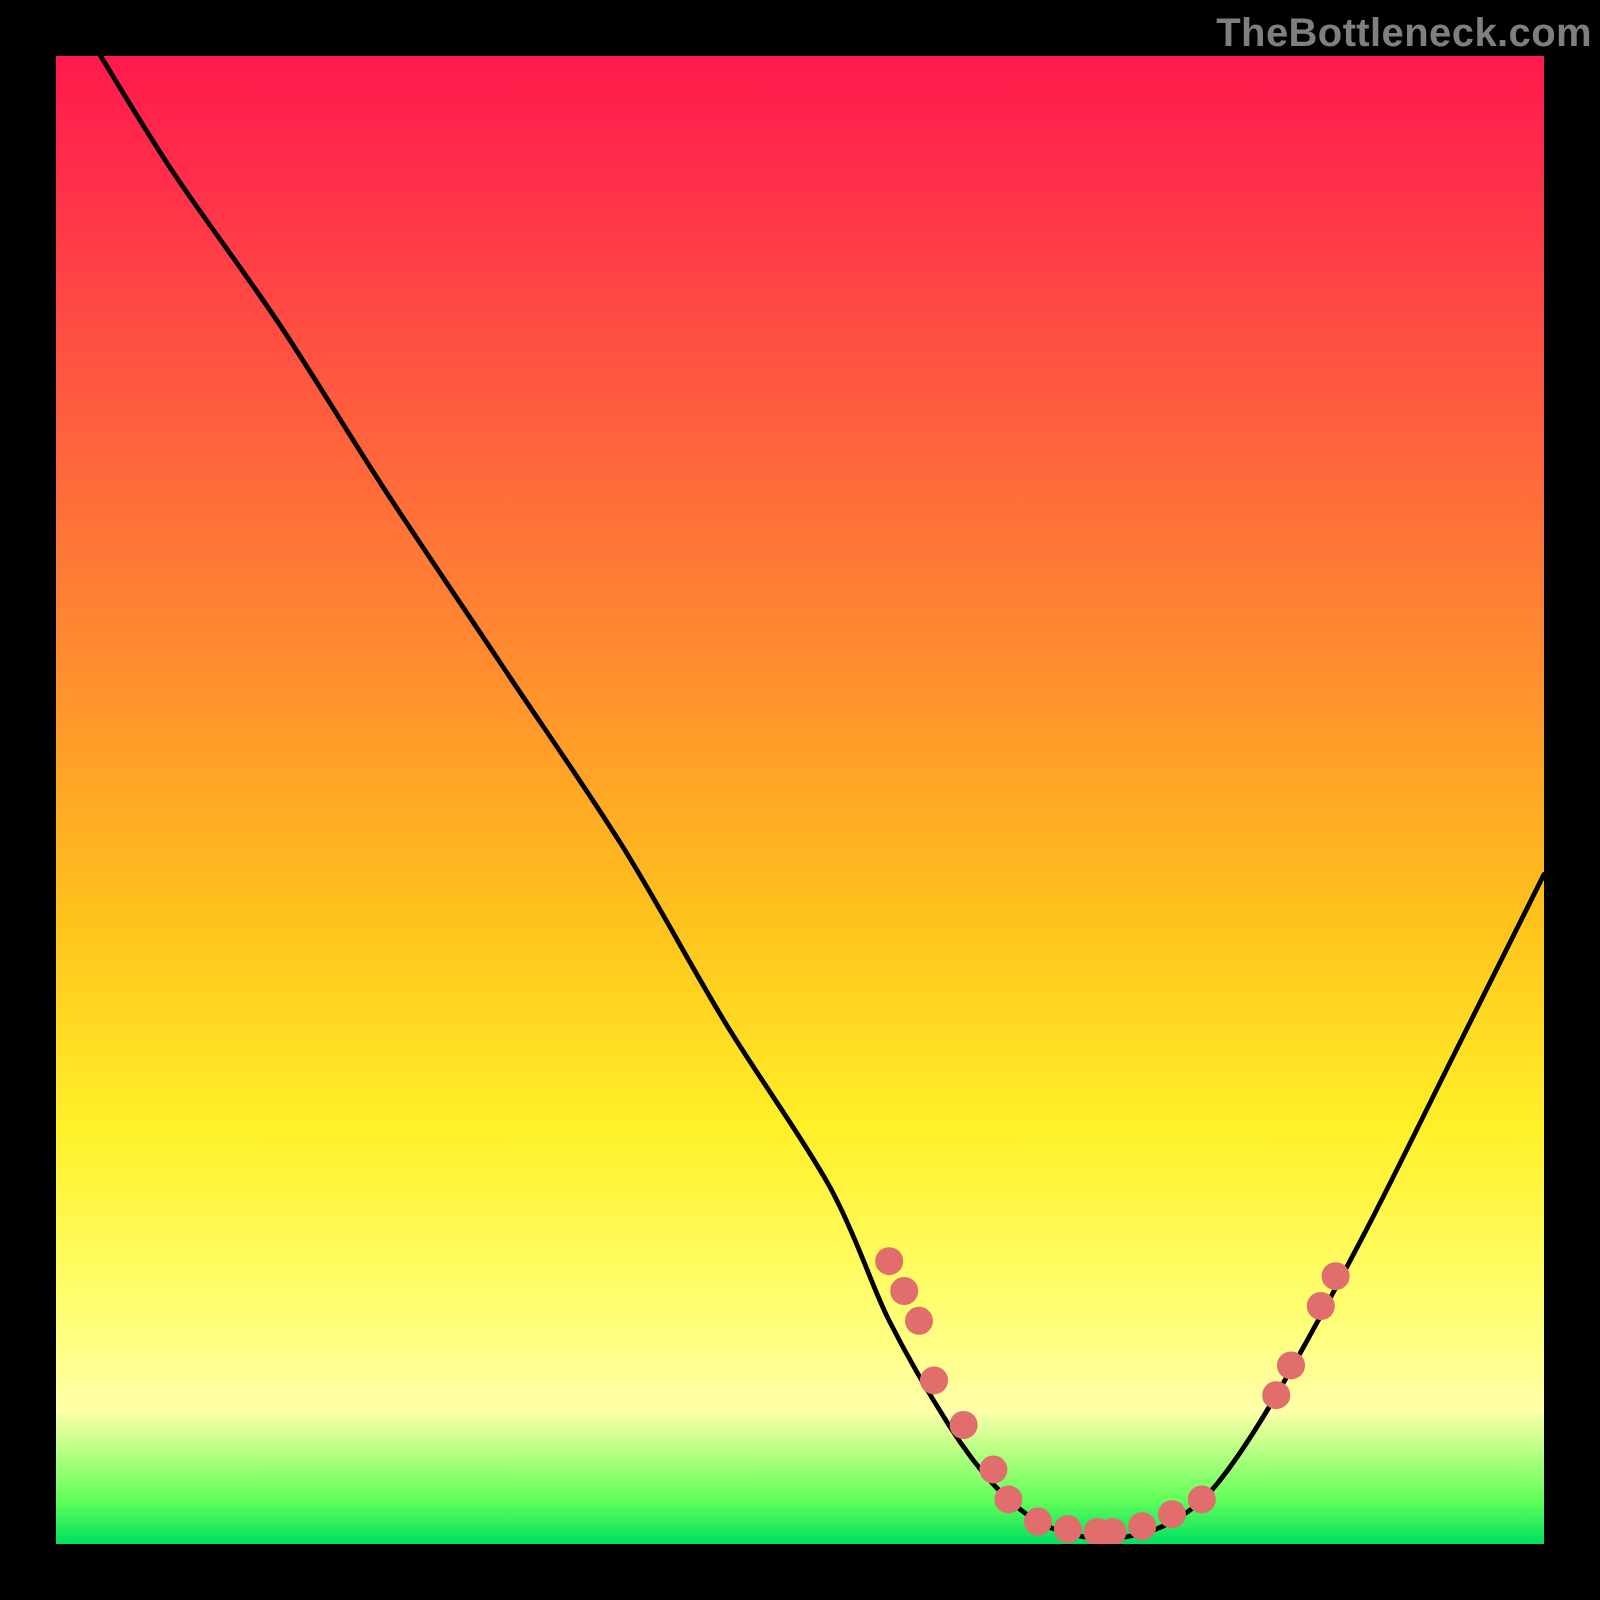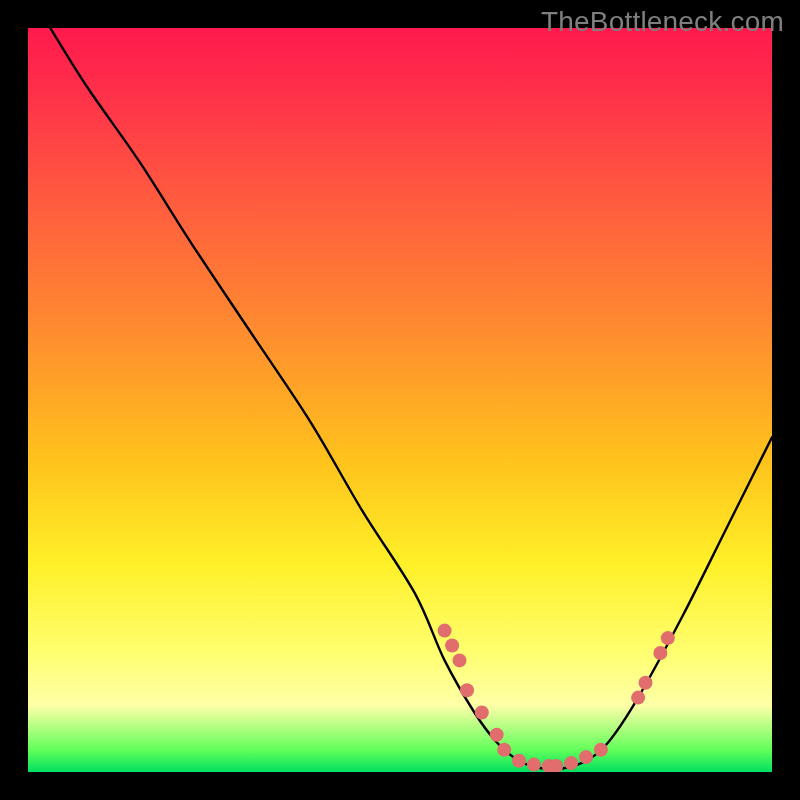--- a/index.html
+++ b/index.html
@@ -40,24 +40,24 @@
       #fff028 72%,
       #ffff70 84%,
       #ffffa8 91%,
       #63ff5a 97%,
       #00e060 100%
     );
   }
   .watermark {
     position: absolute;
     top: 6px;
-    right: 16px;
+    right: 4px;
     color: #7f7f7f;
-    font-size: 28px;
-    font-weight: 400;
+    font-size: 20px;
+    font-weight: 700;
     letter-spacing: 0.2px;
     z-index: 10;
   }
   svg.curve-layer {
     position: absolute;
     inset: 0;
     width: 100%;
     height: 100%;
   }
   .curve {

